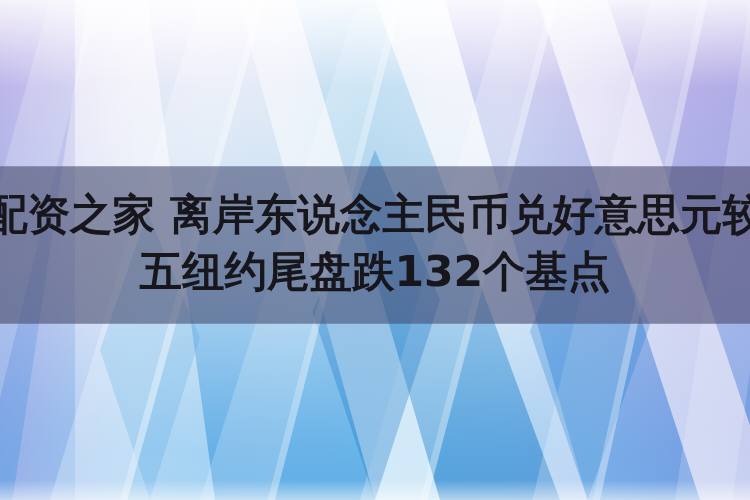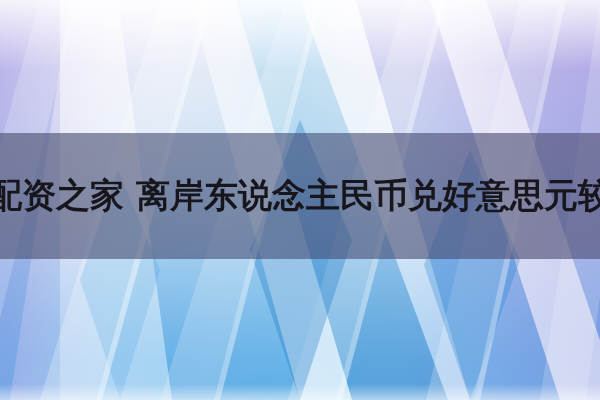--- a/index.html
+++ b/index.html
@@ -178,15 +178,16 @@
     </svg>
   </div>
 
   <div class="top-haze"></div>
   <div class="bottom-haze"></div>
 
   <div class="title-band"></div>
 
   <div class="headline">
     <div class="line">炒股配资之家 离岸东说念主民币兑好意思元较上周</div>
+    <div class="line">五纽约尾盘跌132个基点</div>
   </div>
 
 </div>
 
 </body></html>

